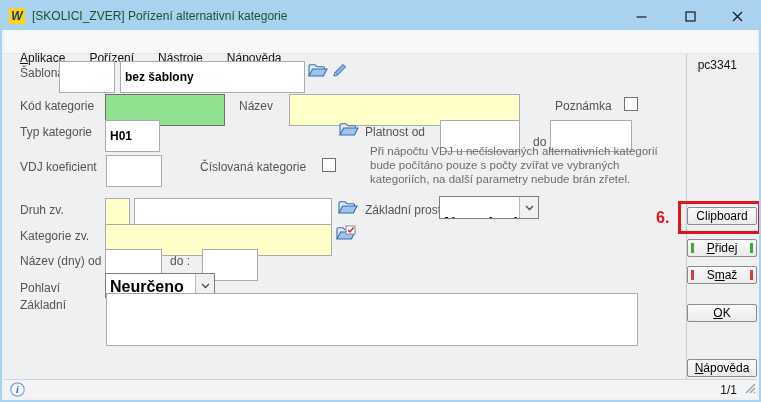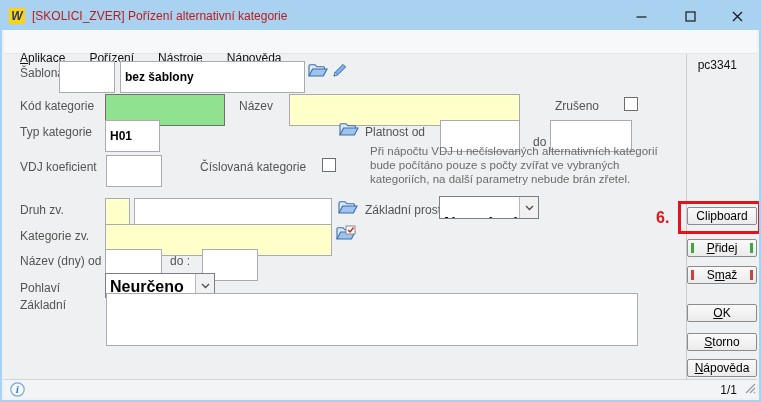--- a/index.html
+++ b/index.html
@@ -14,21 +14,21 @@
   
   .titlebar {
     position:absolute; left:0; top:0; right:0; height:28px;
     background:#a9d2f0; display:flex; align-items:center; padding-left:7px;
   }
   .app-icon {
     width:16px; height:16px; background:#ffd314; color:#1f3a6e;
     font-weight:900; font-size:12px; line-height:16px; text-align:center;
     font-style:italic; margin-right:7px; flex:0 0 auto;
   }
-  .win-title { font-size:12px; color:#b91c1c; white-space:nowrap; }
+  .win-title { font-size:12px; color:#14532d; white-space:nowrap; }
   .tb-btn {
     position:absolute; top:0; width:38px; height:28px;
     display:flex; align-items:center; justify-content:center;
   }
   .tb-min { left:620px; } .tb-max { left:669px; } .tb-close { left:716px; }
 
   
   .menubar {
     position:absolute; left:2px; top:28px; right:2px; height:24px;
     background:#f7f8f9; border-bottom:1px solid #e4e6e8;
@@ -143,21 +143,21 @@
     <svg width="16" height="16" viewBox="0 0 16 16">
       <path d="M2 14 L3.2 10.2 L11 2.4 L13.6 5 L5.8 12.8 Z" fill="#7fb0e8" stroke="#2f6bb5" stroke-width="1"></path>
       <path d="M2 14 L3.2 10.2 L5.8 12.8 Z" fill="#f5d9a8" stroke="#2f6bb5" stroke-width="0.8"></path>
     </svg>
   </span>
 
   <span class="lbl" style="left:18px;top:97px">Kód kategorie</span>
   <input class="inp green" style="left: 103px; top: 92px; width: 120px;" value="">
   <span class="lbl" style="left:237px;top:97px">Název</span>
   <input class="inp yellow" style="left: 287px; top: 92px; width: 231px;" value="">
-  <span class="lbl" style="left:553px;top:97px">Zrušeno</span>
+  <span class="lbl" style="left:553px;top:97px">Poznámka</span>
   <span class="checkbox" style="left:622px;top:95px"></span>
 
   <span class="lbl" style="left:18px;top:123px">Typ kategorie</span>
   <input class="inp" style="left: 103px; top: 118px; width: 55px;" value="H01">
   <span class="icon-btn" style="left:337px;top:119px">
     <svg width="20" height="17" viewBox="0 0 20 17">
       <path d="M1 14 V4 q0-1.2 1.2-1.2 H7 l2 2 h6.5 q1 0 1 1 V8" fill="#dce9fb" stroke="#3b6ea5" stroke-width="1.1"></path>
       <path d="M1 14 L4.6 7 H19 L15.4 14 Z" fill="#9ec3ef" stroke="#3b6ea5" stroke-width="1.1"></path>
     </svg>
   </span>
@@ -241,23 +241,20 @@
 
   <button class="btn" style="top:264px">
     <span class="bar l red"></span>
     <span>S<u>m</u>až</span>
     <span class="bar r red"></span>
   </button>
 
   <button class="btn" style="top:302px">
     <span><u>O</u>K</span>
   </button>
-  <button class="btn" style="top:331px">
-    <span><u>S</u>torno</span>
-  </button>
   <button class="btn" style="top:357px">
     <span><u>N</u>ápověda</span>
   </button>
 
   <div class="statusbar">
     <span class="info-icon">
       <svg width="15" height="15" viewBox="0 0 15 15">
         <circle cx="7.5" cy="7.5" r="6.7" fill="#f4f9ff" stroke="#7aa8d8" stroke-width="1.2"></circle>
         <text x="7.5" y="11" text-anchor="middle" font-family="Liberation Serif, serif" font-size="10" font-weight="bold" fill="#2f6bb5" font-style="italic">i</text>
       </svg>

